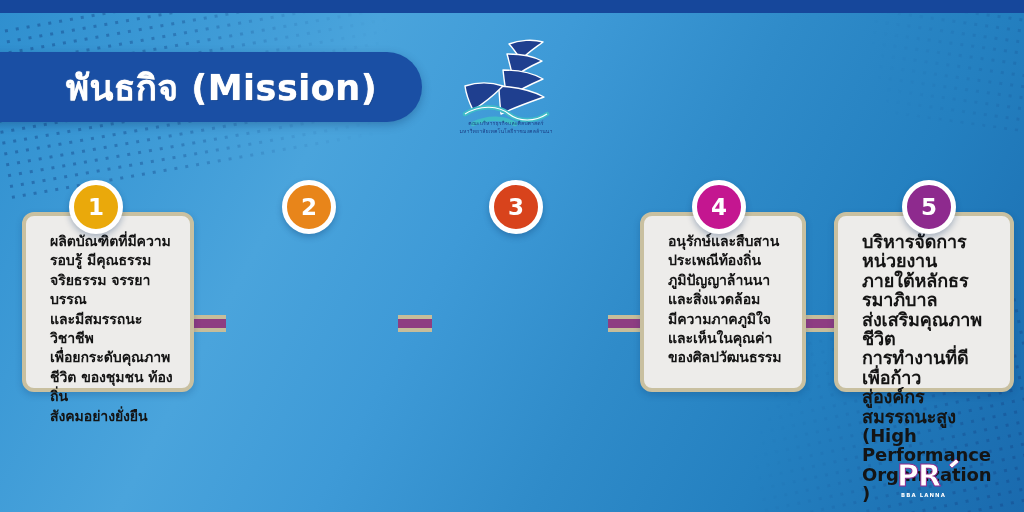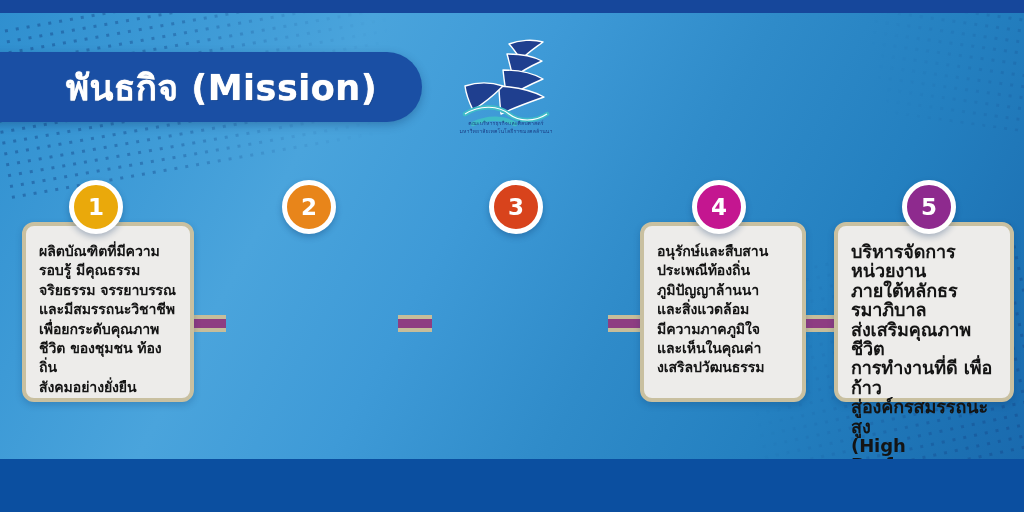--- a/index.html
+++ b/index.html
@@ -3,21 +3,21 @@
 <meta charset="utf-8">
 <style>
   html, body {
     margin: 0;
     padding: 0;
     background: #0b4fa0;
   }
   #stage {
     position: relative;
     width: 1024px;
-    height: 459px;
+    height: 512px;
     overflow: hidden;
     font-family: "DejaVu Sans", "Liberation Sans", sans-serif;
     background:
       linear-gradient(118deg,
         #2f8fcf 0%,
         #3d9ad6 16%,
         #4aa4dc 30%,
         #3e9ad7 45%,
         #2f8bc9 62%,
         #2480c0 78%,
@@ -111,27 +111,27 @@
     width: 34px; height: 17px;
     background: #8e3d82;
     border-top: 4px solid #c6bd9a;
     border-bottom: 4px solid #c6bd9a;
     box-sizing: border-box;
   }
 
   
   .card {
     position: absolute;
-    top: 222px;
+    top: 212px;
     background: #edecea;
     border: 4px solid #c9c0a0;
     border-radius: 12px;
     box-sizing: border-box;
     box-shadow: 0 3px 7px rgba(10,45,95,0.22);
-    padding: 16px 13px 12px 13px;
+    padding: 16px 13px 12px 24px;
   }
   .card-text {
     color: #141414;
     font-size: 14.1px;
     line-height: 19.4px;
     font-weight: 700;
     white-space: pre-line;
     letter-spacing: -0.1px;
   }
   .card-1 { left: 22px;  width: 172px; height: 180px; }
@@ -245,21 +245,21 @@
 ชีวิต ของชุมชน ท้องถิ่น
 สังคมอย่างยั่งยืน</div>
   </div>
   <div class="card card-4">
     <div class="card-text">อนุรักษ์และสืบสาน
 ประเพณีท้องถิ่น
 ภูมิปัญญาล้านนา
 และสิ่งแวดล้อม
 มีความภาคภูมิใจ
 และเห็นในคุณค่า
-งเสริลปวัฒนธรรม</div>
+ของศิลปวัฒนธรรม</div>
   </div>
   <div class="card card-5">
     <div class="card-text">บริหารจัดการหน่วยงาน
 ภายใต้หลักธรรมาภิบาล
 ส่งเสริมคุณภาพชีวิต
 การทำงานที่ดี เพื่อก้าว
 สู่องค์กรสมรรถนะสูง
 (High Performance
 Organization )</div>
   </div>

